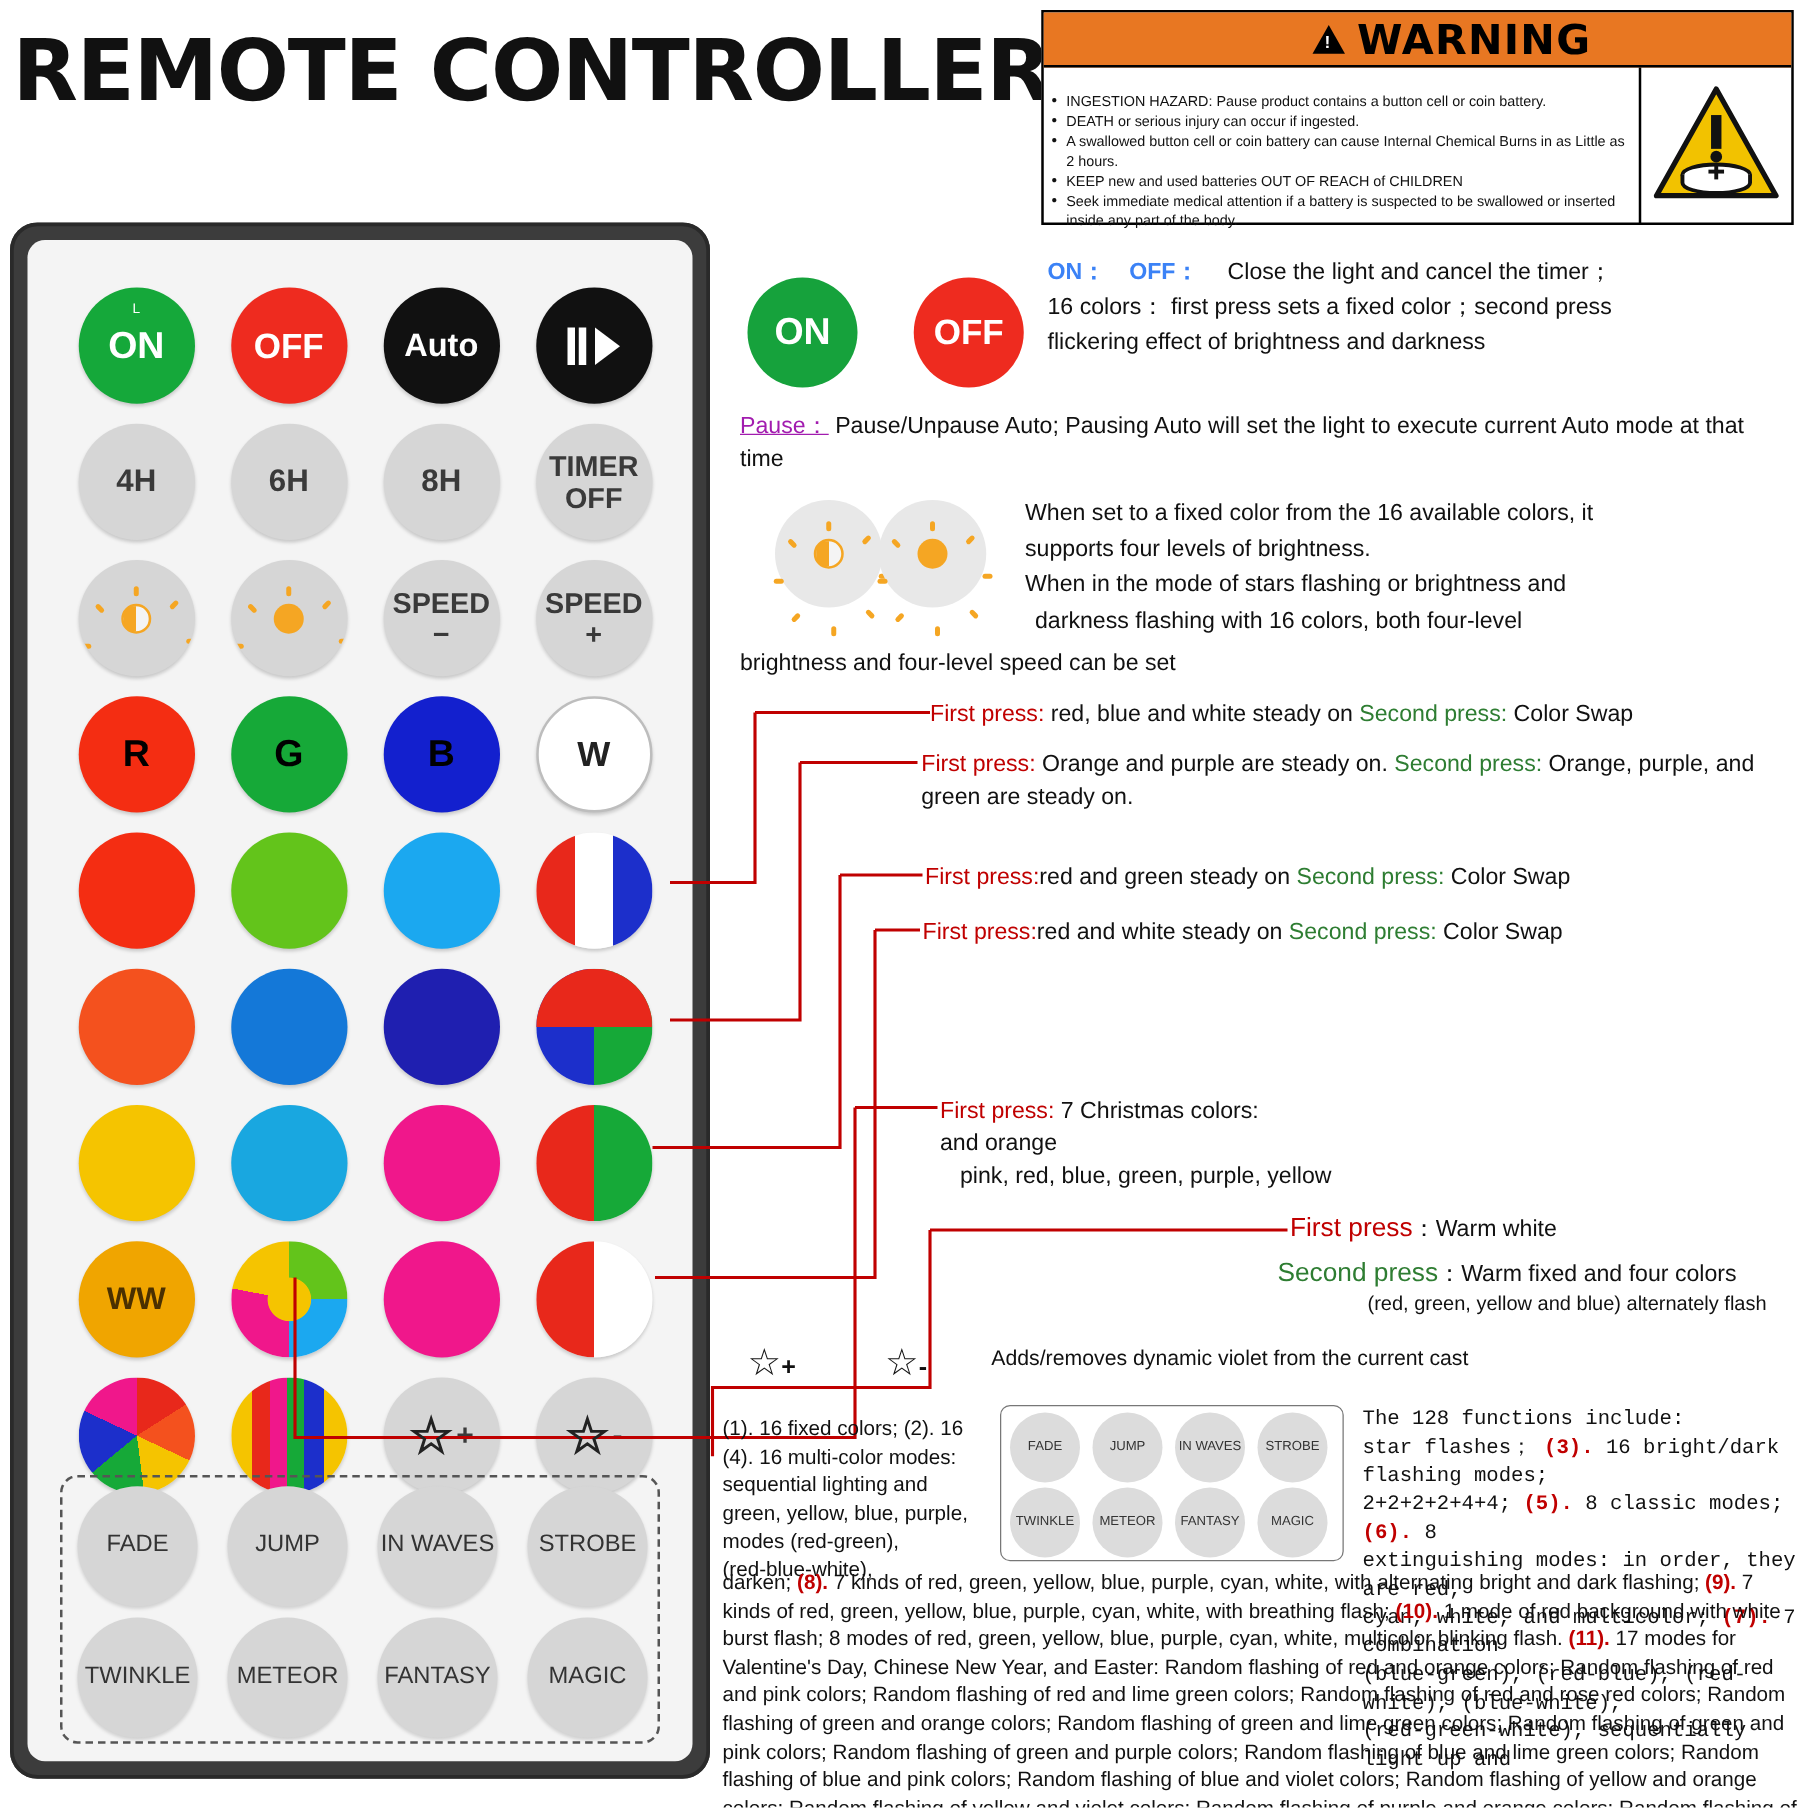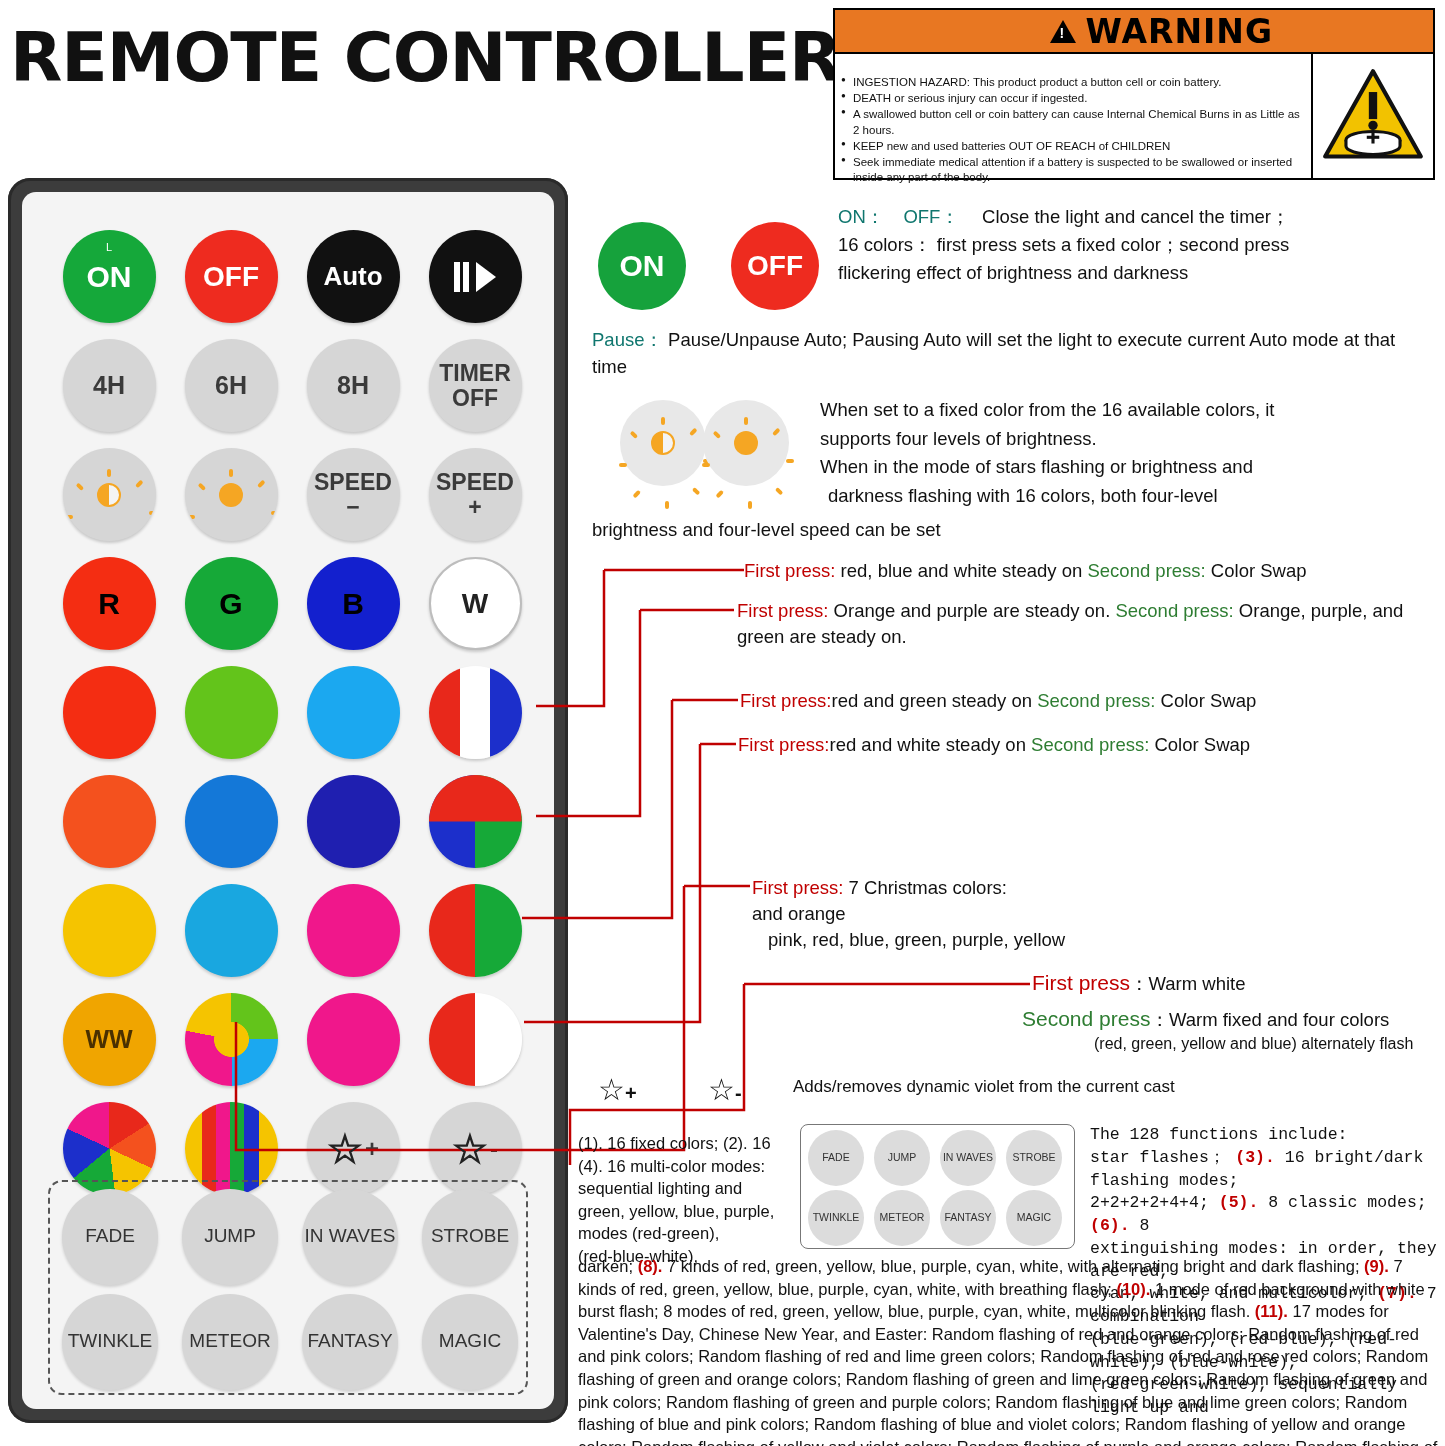--- a/index.html
+++ b/index.html
@@ -136,24 +136,24 @@
     left:598px; top:222px; width:88px;height:88px;border-radius:50%;
     background:#16A23C; color:#fff; font-size:30px; font-weight:bold;
     display:flex;align-items:center;justify-content:center;
   }
   .sample-off {
     left:731px; top:222px; width:88px;height:88px;border-radius:50%;
     background:#EE2B1F; color:#fff; font-size:28px; font-weight:bold;
     display:flex;align-items:center;justify-content:center;
   }
   .onoff-text { left:838px; top:203px; width:600px; font-size:18.5px; line-height:1.5; }
-  .onoff-text .orange { color:#0f766e; font-weight:normal;text-align:right; }
+  .onoff-text .orange { color:#3b82f6; font-weight:bold;text-align:right; }
 
   .pause-text { left:592px; top:327px; width:830px; font-size:18.5px; line-height:1.45;}
-  .pause-text .red { color:#0f766e; }
+  .pause-text .red { color:#a21caf;text-decoration:underline; }
 
   .bright-sample-1 { left:620px; top:400px; width:86px;height:86px;border-radius:50%;
                      background:#e8e8e8; display:flex;align-items:center;justify-content:center;}
   .bright-sample-2 { left:703px; top:400px; width:86px;height:86px;border-radius:50%;
                      background:#e8e8e8; display:flex;align-items:center;justify-content:center;}
   .bright-text { left:592px; top:396px; width:850px; font-size:18.5px; line-height:1.55;}
   .bright-text p{ margin:0; }
   .bright-text .i1{ padding-left:228px;}
   .bright-text .i2{ padding-left:228px;}
   .bright-text .i3{ padding-left:236px;}
@@ -197,21 +197,21 @@
 
 <div class="title">REMOTE CONTROLLER</div>
 
 <div class="warning-box">
   <div class="warning-head">
     <span class="warning-tri"></span>
     <span class="wtxt">WARNING</span>
   </div>
   <div class="warning-body">
     <ul class="warning-list">
-      <li>INGESTION HAZARD: This product product a button cell or coin battery.</li>
+      <li>INGESTION HAZARD: Pause product contains a button cell or coin battery.</li>
       <li>DEATH or serious injury can occur if ingested.</li>
       <li>A swallowed button cell or coin battery can cause Internal Chemical Burns in as Little as 2 hours.</li>
       <li>KEEP new and used batteries OUT OF REACH of CHILDREN</li>
       <li>Seek immediate medical attention if a battery is suspected to be  swallowed or inserted inside any part of the body.</li>
     </ul>
     <div class="warn-icon-cell">
       <svg class="battery-warn" viewBox="0 0 100 100">
         <polygon points="50,6 96,88 4,88" fill="#F2C200" stroke="#111" stroke-width="4" stroke-linejoin="round"></polygon>
         <rect x="46" y="26" width="8" height="26" fill="#111"></rect>
         <circle cx="50" cy="58" r="4.5" fill="#111"></circle>

